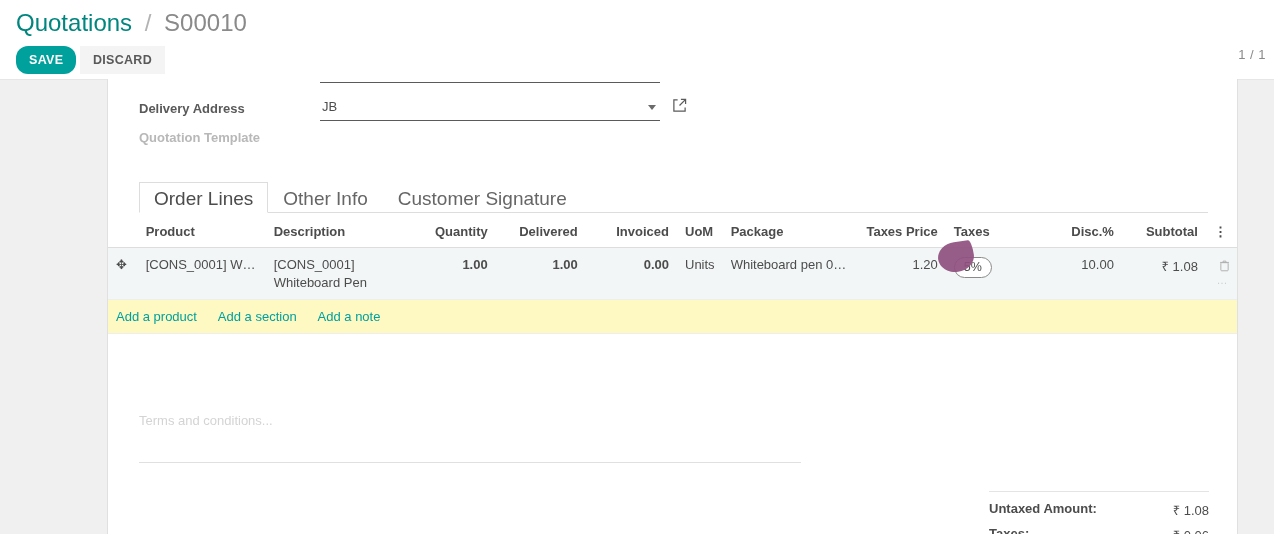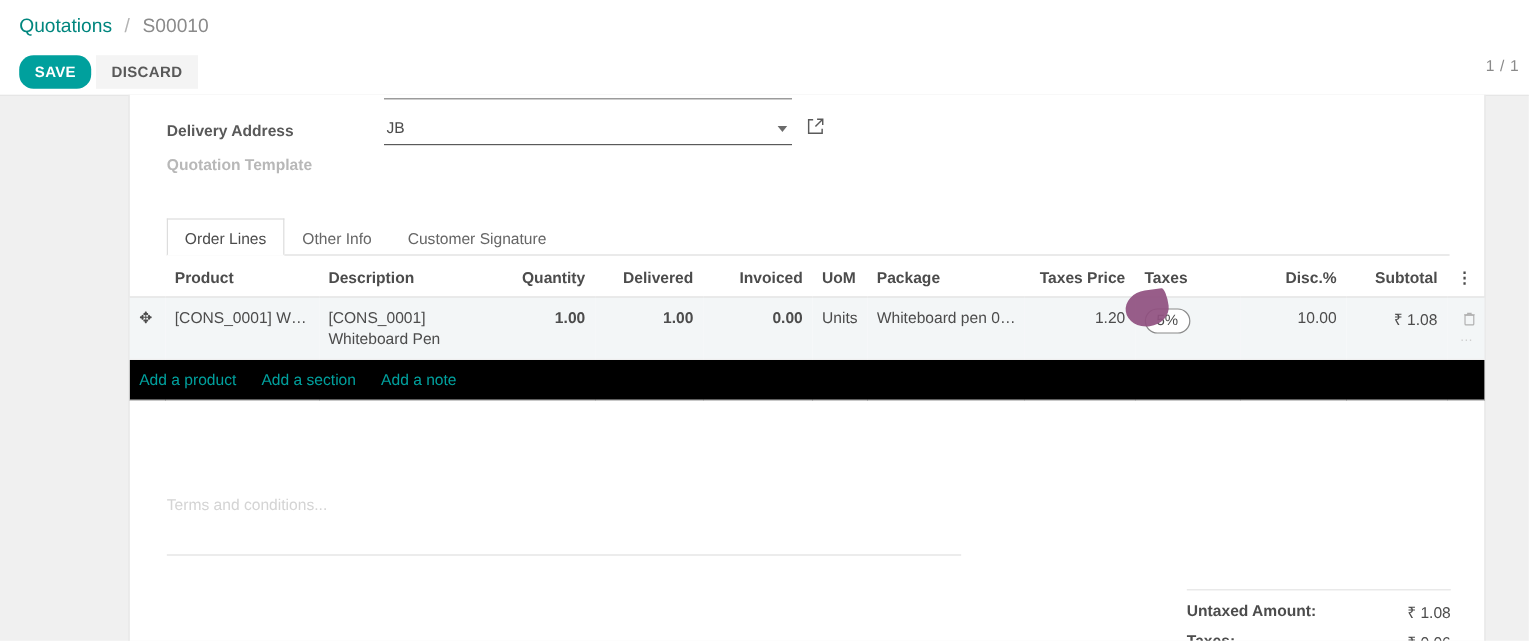--- a/index.html
+++ b/index.html
@@ -15,21 +15,21 @@
   }
 
   
   .control-panel {
     position: absolute; left: 0; top: 0;
     width: 1274px; height: 79px;
     background: #ffffff;
   }
   .breadcrumb {
     position: absolute; left: 16px; top: 10px;
-    font-size: 16px; line-height: 26px;
+    font-size: 24px; line-height: 26px;
     white-space: nowrap;
   }
   .bc-parent { color: #00867e; cursor: pointer; }
   .bc-sep { color: #b3b3b3; margin: 0 6px; }
   .bc-current { color: #8a8a8a; }
 
   .btn-group { position: absolute; left: 16px; top: 46px; }
   .btn {
     display: inline-block;
     height: 28px; line-height: 28px;
@@ -119,21 +119,21 @@
     position: absolute; left: 31px; top: 103px;
     width: 1069px;
   }
   .tabs {
     display: flex;
     border-bottom: 1px solid #dddddd;
     height: 31px;
   }
   .tab {
     padding: 6px 14px 5px 14px;
-    font-size: 13px;
+    font-size: 19px;
     color: #666666;
     cursor: pointer;
     border: 1px solid transparent;
     border-bottom: none;
     margin-bottom: -1px;
     line-height: 19px;
   }
   .tab.active {
     color: #4c4c4c;
     background: #ffffff;
@@ -189,21 +189,21 @@
     font-size: 12.5px;
     color: #4c4c4c;
     background: #ffffff;
     line-height: 16px;
     cursor: pointer;
   }
   .del-icon { color: #b0b0b0; cursor: pointer; margin-left: 4px; }
   .del-dots { color: #cfcfcf; font-size: 11px; letter-spacing: 1px; }
 
   
-  .add-row td { border-bottom: 1px solid #dddddd; padding: 7px 8px 8px 18px; background:#000000; }
+  .add-row td { border-bottom: 1px solid #dddddd; padding: 7px 8px 8px 18px; background:#fef9c3; }
   .add-link {
     color: #00a09d; cursor: pointer; margin-right: 18px;
     font-size: 13px;
   }
 
   
   .line-actions {
     position: absolute; right: 28px; top: 376px;
     font-size: 12.5px; font-weight: bold; letter-spacing: .3px;
     white-space: nowrap;

